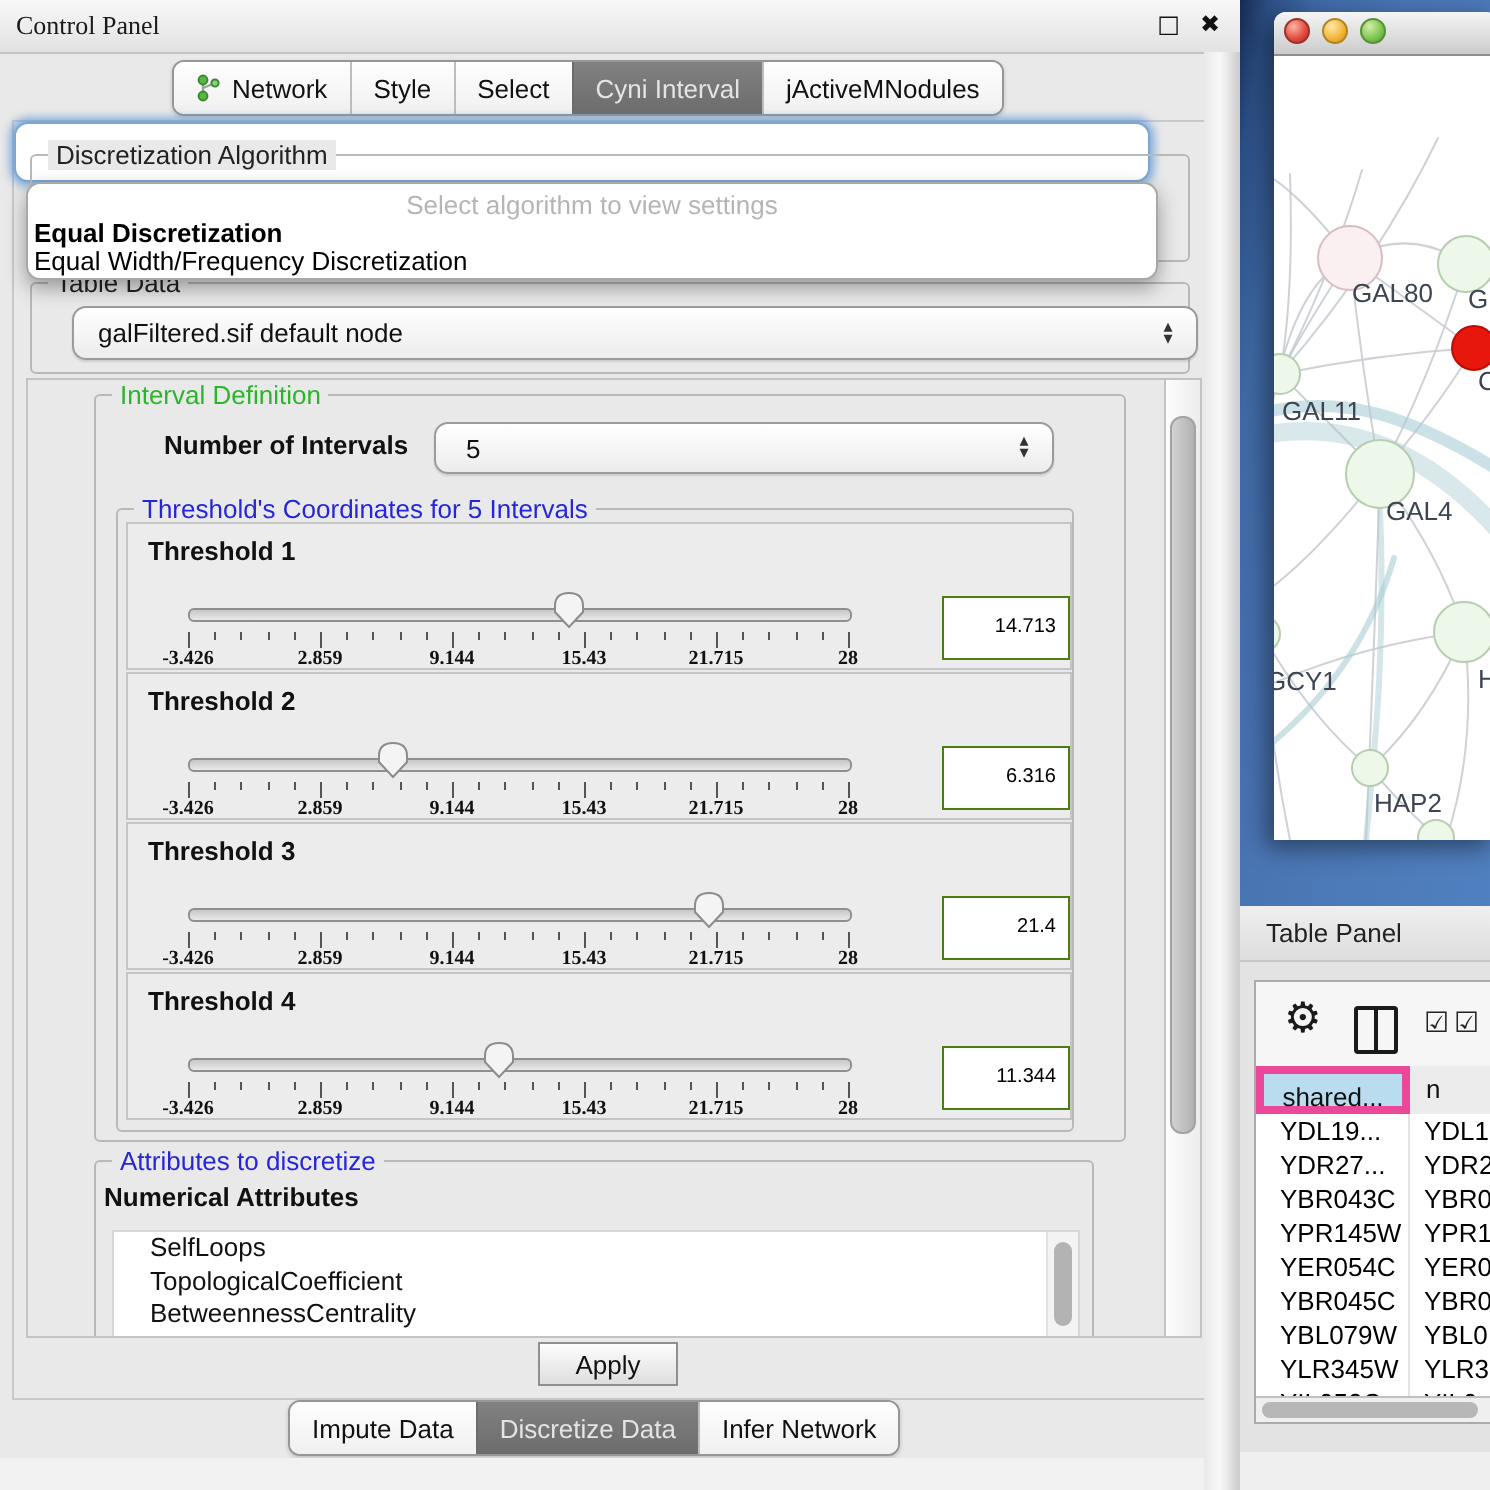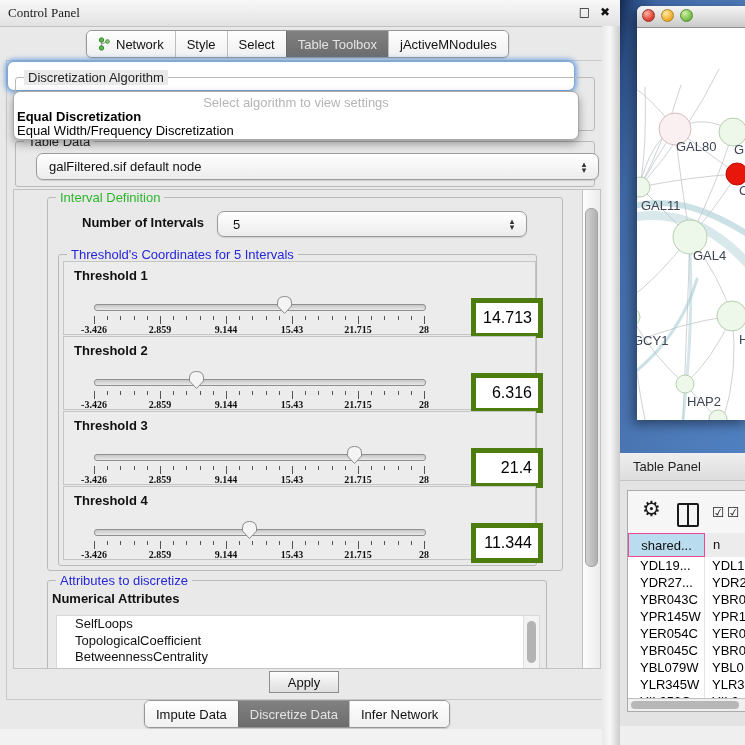--- a/index.html
+++ b/index.html
@@ -59,21 +59,21 @@
   .th-label{position:absolute;left:10px;top:6px;font-size:13px;font-weight:bold;color:#111;}
   .th-track{position:absolute;left:30px;top:42px;width:330px;height:5px;border:1px solid #8f8f8f;
             border-radius:3px;background:linear-gradient(#c7c7c7,#e9e9e9);}
   .th-thumb{position:absolute;top:33px;width:17px;height:20px;}
   .th-ticks{position:absolute;left:30px;top:54px;width:330px;height:9px;}
   .tick{position:absolute;top:0;width:1px;height:4px;background:#555;}
   .tick.major{height:8px;}
   .th-ticklabels{position:absolute;left:30px;top:62px;width:330px;height:11px;font-family:Liberation Serif, serif;}
   .ticklabel{position:absolute;transform:translateX(-50%);font-size:10px;font-weight:bold;color:#111;white-space:nowrap;}
   .th-value{position:absolute;left:407px;top:36px;width:56px;height:30px;background:#fff;
-            border:5px solid #4d7c0f;font-size:16px;color:#000;text-align:right;line-height:30px;padding-right:6px;}
+            border:1px solid #4d7c0f;font-size:10px;color:#000;text-align:right;line-height:30px;padding-right:6px;}
   
   .attr-title{position:absolute;left:4px;top:10px;font-size:13px;font-weight:bold;color:#111;}
   .attr-list{position:absolute;left:8px;top:34px;width:482px;height:58px;background:#fff;border:1px solid #d8d8d8;overflow:hidden;}
   .attr-item{font-size:13px;color:#111;line-height:16.5px;padding-left:18px;white-space:nowrap;}
   .list-scroll{position:absolute;right:0;top:0;width:15px;height:100%;background:#f3f3f3;border-left:1px solid #e0e0e0;}
   .list-thumb{position:absolute;left:3px;top:5px;width:9px;height:42px;border-radius:5px;background:#b3b3b3;}
   .apply-btn{position:absolute;left:262px;top:610px;width:70px;height:22px;border:1px solid #8f8f8f;
              border-radius:0;background:linear-gradient(#fdfdfd,#dedede);font-size:13px;color:#111;
              font-family:"Liberation Sans",sans-serif;}
   
@@ -94,21 +94,21 @@
                font-size:13px;color:#222;line-height:27px;padding-left:13px;}
   .tp-body{position:absolute;left:0;top:481px;width:125px;height:264px;background:#e3e3e3;}
   .tp-inner{position:absolute;left:7px;top:9px;width:120px;height:220px;border:1px solid #ababab;background:#f6f6f6;}
   .gear{position:absolute;left:14px;top:6px;font-size:21px;color:#1a1a1a;font-family:"DejaVu Sans",sans-serif;}
   .splitcols{position:absolute;left:49px;top:12px;width:18px;height:20px;border:2px solid #1a1a1a;border-radius:2px;}
   .splitcols .divline{position:absolute;left:8px;top:0;width:2px;height:100%;background:#1a1a1a;}
   .chk{position:absolute;top:13px;font-size:14px;color:#222;font-family:"DejaVu Sans",sans-serif;}
   .chk.c1{left:84px;} .chk.c2{left:99px;}
   .tp-header{position:absolute;left:0;top:42px;width:120px;height:24px;display:flex;background:#ececec;border-bottom:1px solid #bdbdbd;}
   .tp-hcell{box-sizing:border-box;font-size:13px;color:#111;line-height:23px;text-align:center;background:#ececec;border-right:1px solid #bdbdbd;}
-  .tp-hcell.first{width:77px;background:var(--hdr-blue,#b9dcee);border:1px solid #ec4899;}
+  .tp-hcell.first{width:77px;background:var(--hdr-blue,#b9dcee);border:4px solid #ec4899;}
   .tp-hcell.second{flex:1;text-align:left;padding-left:8px;}
   .tp-rows{position:absolute;left:0;top:66px;width:120px;height:141px;background:#fff;overflow:hidden;}
   .tp-row{display:flex;height:17px;}
   .tp-cell{box-sizing:border-box;font-size:13px;color:#000;line-height:17px;white-space:nowrap;overflow:hidden;}
   .tp-cell.first{width:77px;padding-left:12px;border-right:1px solid #e4e4e4;}
   .tp-cell.second{flex:1;padding-left:7px;}
   .hscrollbar{position:absolute;left:0;top:207px;width:120px;height:12px;border-top:1px solid #c0c0c0;background:#efefef;}
   .hthumb{position:absolute;left:3px;top:2px;width:108px;height:8px;border-radius:4px;background:#b7b7b7;}
   .rr-bottom{position:absolute;left:0;top:726px;width:125px;height:19px;background:#efefef;}
 </style>
@@ -135,21 +135,21 @@
           </svg>
           <span>Network</span>
         </div>
         <div class="tab">
           <span>Style</span>
         </div>
         <div class="tab">
           <span>Select</span>
         </div>
         <div class="tab sel">
-          <span>Table Toolbox</span>
+          <span>Cyni Interval</span>
         </div>
         <div class="tab">
           <span>jActiveMNodules</span>
         </div>
       </nav>
 
     <div class="cp-main">
 
       <div class="group" style="left:8px;top:16px;width:578px;height:52px;">
         <span class="group-label">Discretization Algorithm</span>

